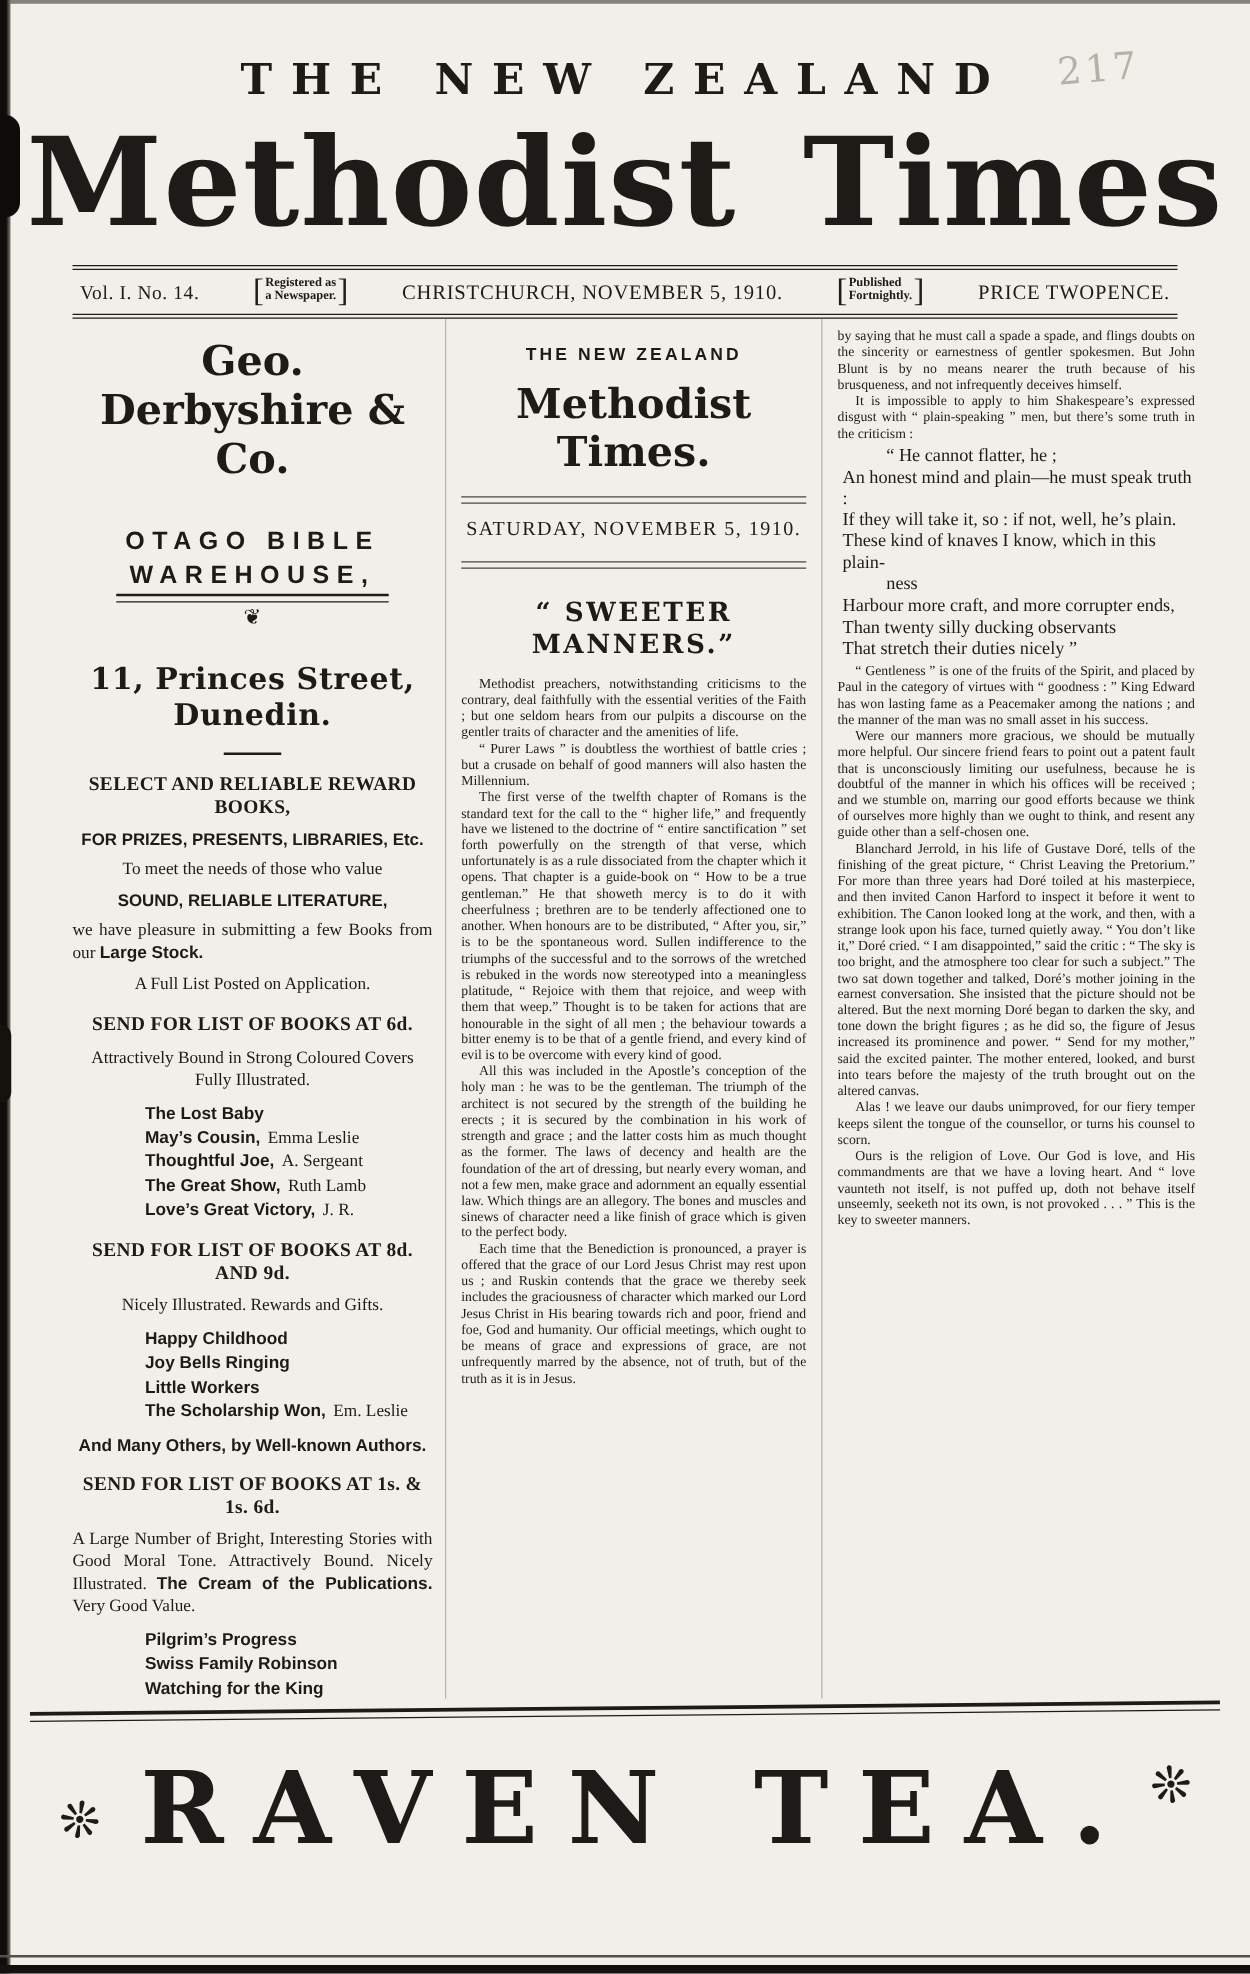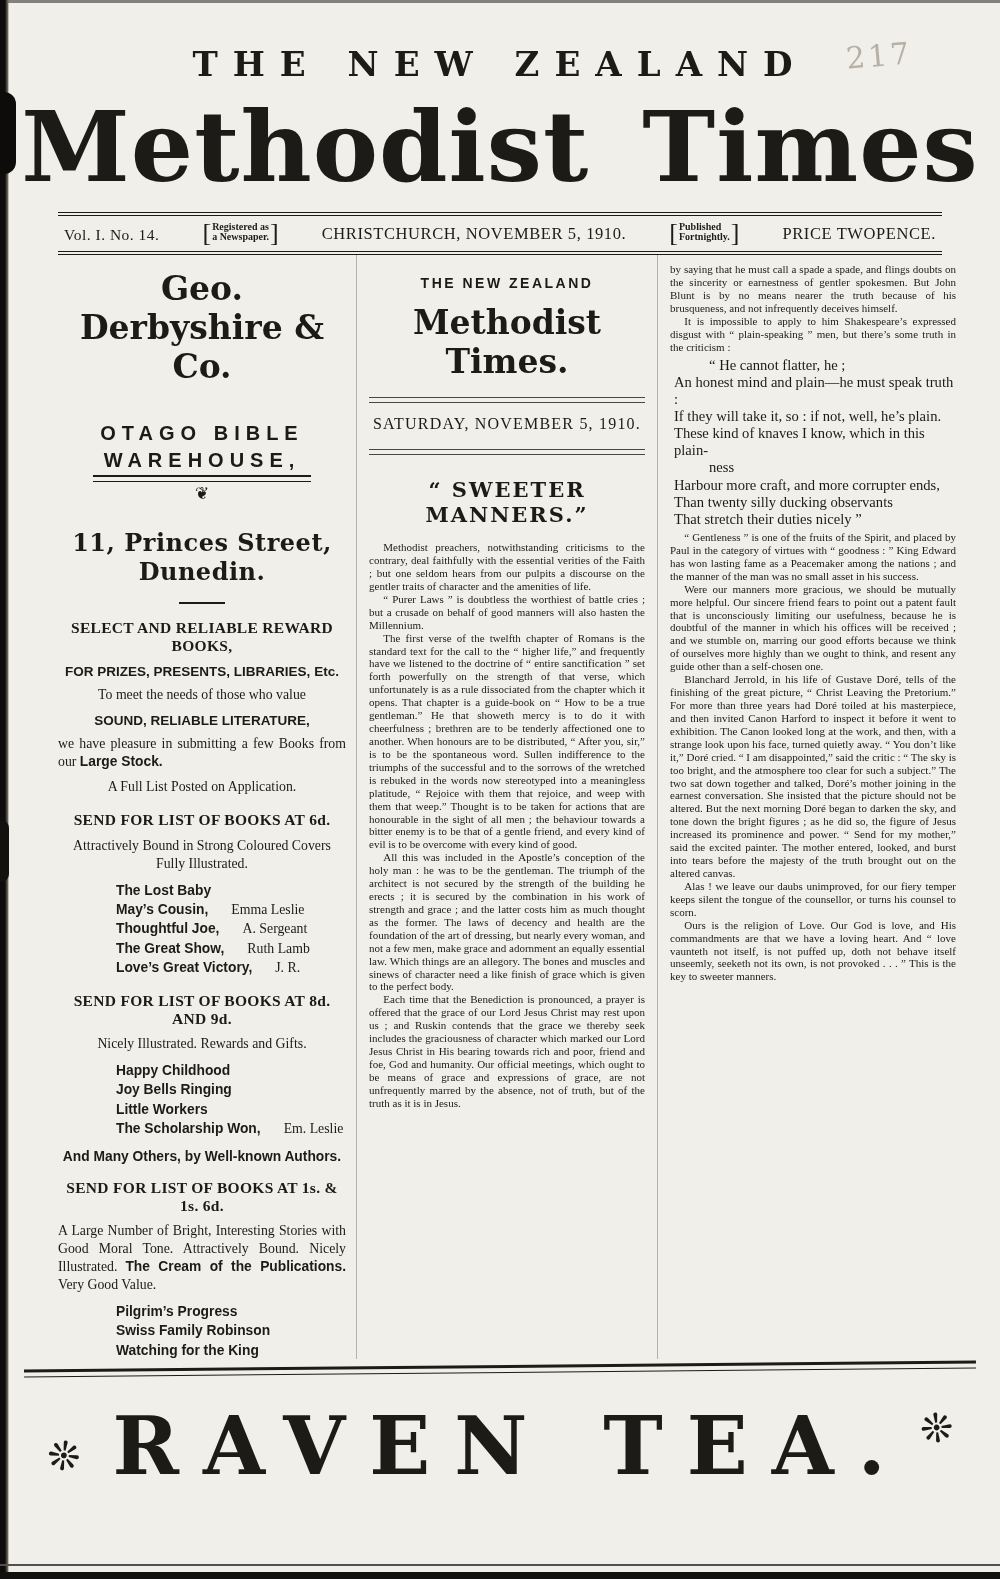--- a/index.html
+++ b/index.html
@@ -57,21 +57,21 @@
   .ad-address { font-family:"DejaVu Serif", serif; font-weight:bold; font-size:24px; margin-top:24px; letter-spacing:.5px; }
   .short-rule { width:46px; border-top:2px solid #1c1b18; margin:16px auto 4px; }
   .sec-title { font-weight:bold; font-size:15.5px; margin-top:15px; letter-spacing:.3px; }
   .sec-sub-sans { font-family:"Liberation Sans", sans-serif; font-weight:bold; font-size:13.5px; margin-top:9px; }
   .sec-text { font-size:13.8px; margin-top:7px; line-height:1.3; }
   .justify { text-align:justify; }
   .bold-sans { font-family:Liberation Sans, sans-serif; font-weight:bold; }
   .book-list { text-align:left; margin:8px 0 0 58px; }
   .book { font-size:13.8px; line-height:1.4; }
   .bt { font-family:"Liberation Sans", sans-serif; font-weight:bold; }
-  .ba { margin-left:23px; }
+  .ba { margin-left:6px; }
   .note-bold { font-family:"Liberation Sans", sans-serif; font-weight:bold; font-size:13.8px; margin-top:11px; }
   
   .mc-kicker { font-family:"Liberation Sans", sans-serif; font-weight:bold; font-size:14px; letter-spacing:2.5px; text-align:center; margin-top:20px; }
   .mc-title { font-family:"DejaVu Serif", serif; font-weight:bold; font-size:33px; text-align:center; margin-top:12px; word-spacing:16px; }
   .mc-rule { margin:16px 0 0 0; border-top:1px solid #4a463f; border-bottom:1px solid #4a463f; height:4px; }
   .mc-date { text-align:center; font-size:16px; letter-spacing:1.2px; margin-top:12px; }
   .mc-headline { text-align:center; font-family:"DejaVu Serif", serif; font-weight:bold; font-size:21px; letter-spacing:2px; margin:22px 0 14px; }
   
   .body-text p { margin:0; text-align:justify; text-indent:1.3em; font-size:11px; line-height:1.175; }
   .body-text p.noindent { text-indent:0; }

